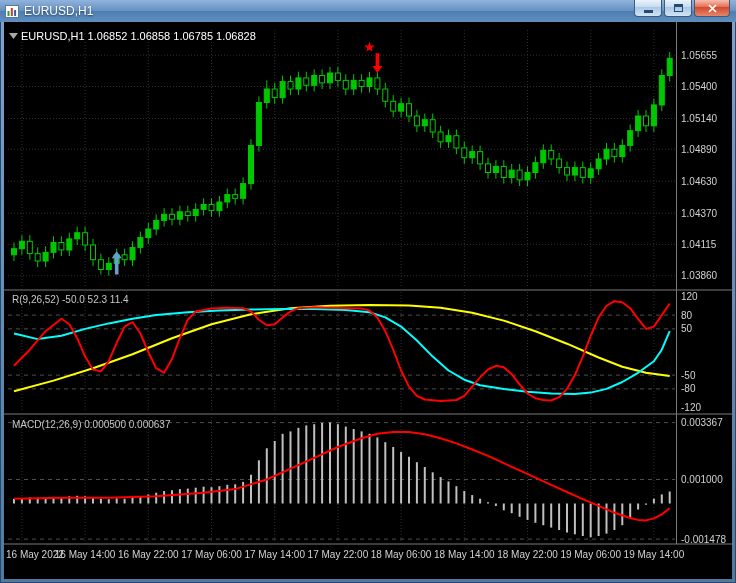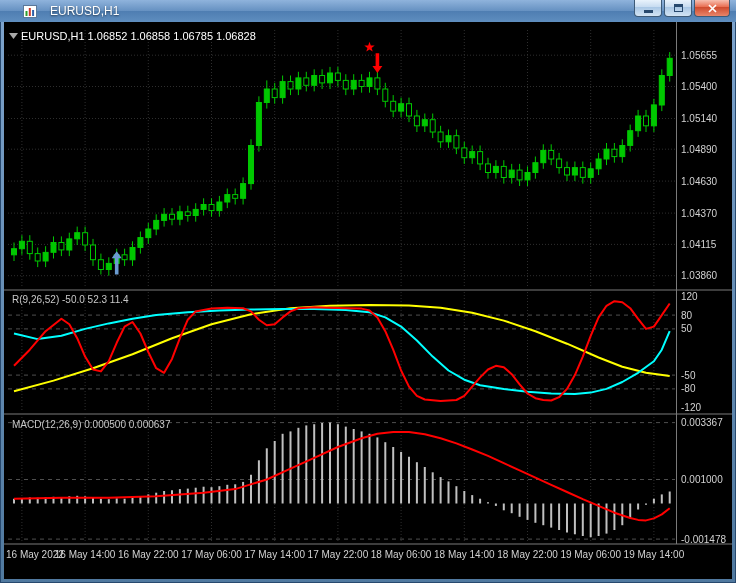--- a/index.html
+++ b/index.html
@@ -7,22 +7,22 @@
     width:736px;height:583px;overflow:hidden;
     font-family:"Liberation Sans",sans-serif;
     background:#9FB6CC;
   }
   .window{
     position:relative;width:736px;height:583px;box-sizing:border-box;
     background:linear-gradient(#7FA5CE,#50799F);
     box-shadow:inset 0 0 0 1px #27496E;
   }
   .titlebar{
-    height:22px;display:flex;align-items:center;gap:13px;
-    padding-left:23px;box-sizing:border-box;
+    height:22px;display:flex;align-items:center;gap:5px;
+    padding-left:5px;box-sizing:border-box;
     background:linear-gradient(to bottom,#8FB3DC 0%,#6792C2 48%,#4F7EB2 52%,#5F8EBF 100%);
   }
   .title-text{
     color:#FFFFFF;font-size:12px;line-height:22px;
     text-shadow:0 1px 2px rgba(0,0,0,.55);
     white-space:nowrap;
   }
   .controls{margin-left:auto;display:flex;align-self:flex-start;padding-right:6px;}
   .win-btn{
     width:28px;height:17px;box-sizing:border-box;margin-left:2px;

